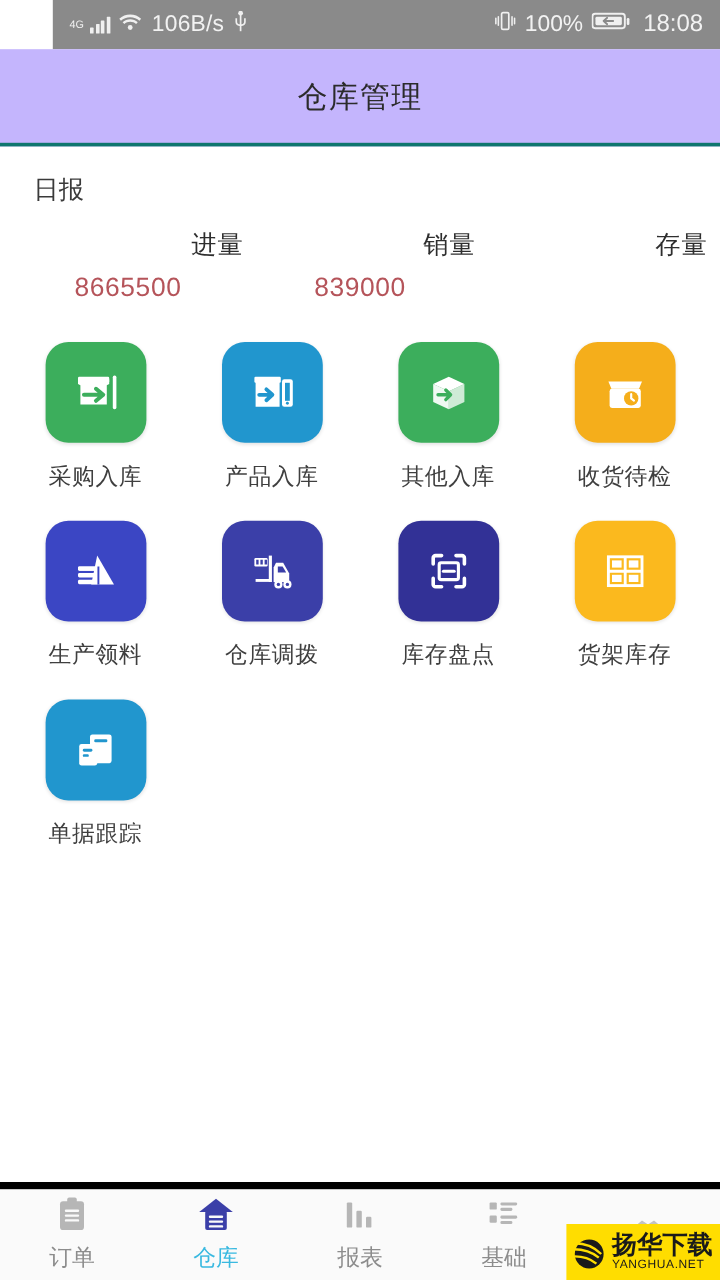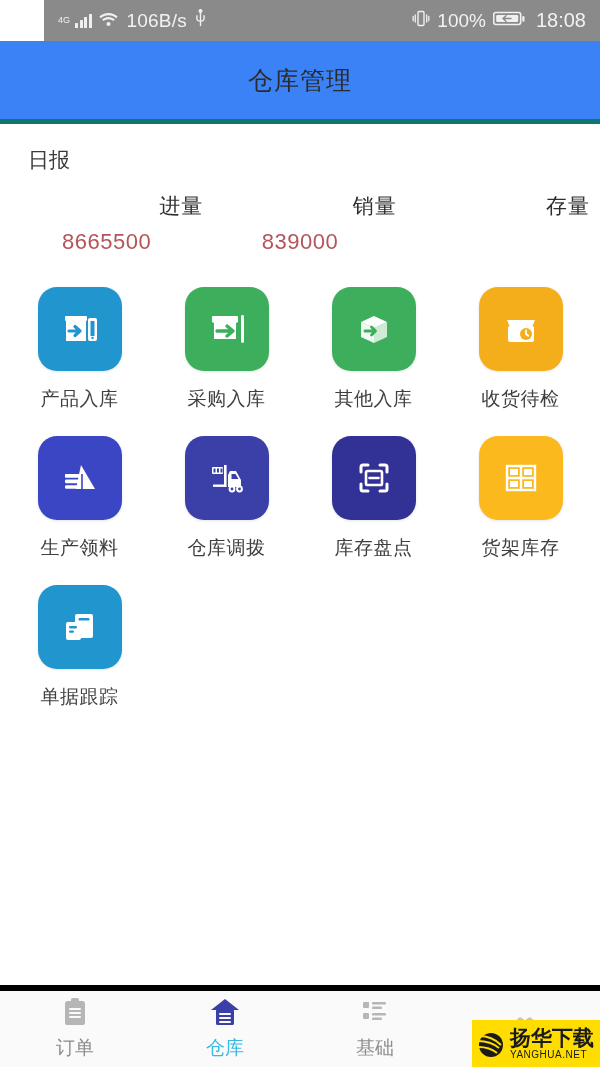--- a/index.html
+++ b/index.html
@@ -25,21 +25,21 @@
   .bars{display:flex;align-items:flex-end;gap:1.5px;height:14px;}
   .bars i{display:block;width:3px;background:#f0f0f0;border-radius:.5px;}
   .bars i:nth-child(1){height:5px}
   .bars i:nth-child(2){height:8px}
   .bars i:nth-child(3){height:11px}
   .bars i:nth-child(4){height:14px}
 
   
   .titlebar{
     height:78px;display:flex;align-items:center;justify-content:center;
-    background:#3b82f6;border-bottom:5px solid #0f766e;
+    background:#c4b5fd;border-bottom:3px solid #0f766e;
   }
   .titlebar .title{font-size:25px;color:#2b2b2b;letter-spacing:1px;}
 
   
   .report-label{
     padding:22px 0 0 28px;font-size:21px;color:#3a3a3a;
   }
   .stats{
     display:flex;margin-top:18px;padding:0 10px;
   }
@@ -155,43 +155,43 @@
     <div class="v" style="color: rgb(181, 84, 90);">839000</div>
   </div>
   <div class="stat">
     <div class="k">存量</div>
   </div>
 </div>
 
 <div class="grid">
 
   <div class="cell">
+    <div class="tile" style="background: rgb(60, 174, 92);">
+      <svg width="46" height="46" viewBox="0 0 46 46">
+        <path d="M8 12h26v4l-2 1v16H10V17l-2-1z" fill="#fff"></path>
+        <rect x="8" y="10" width="26" height="5" rx="1" fill="#fff"></rect>
+        <rect x="37" y="9" width="3" height="28" rx="1.4" fill="#fff"></rect>
+        <path d="M13 25h14M23 20l6 5-6 5" stroke="#3cae5c" stroke-width="3.4" fill="none" stroke-linecap="round" stroke-linejoin="round"></path>
+      </svg>
+    </div>
+    <div class="lab">采购入库</div>
+  </div>
+
+  <div class="cell">
     <div class="tile" style="background: rgb(33, 150, 206);">
       <svg width="46" height="46" viewBox="0 0 46 46">
         <rect x="8" y="10" width="22" height="5" rx="1" fill="#fff"></rect>
         <path d="M9 14h20v21H9z" fill="#fff"></path>
         <rect x="31" y="12" width="9" height="23" rx="2" fill="#fff"></rect>
         <rect x="33.5" y="15" width="4" height="15" fill="#2196ce"></rect>
         <circle cx="35.5" cy="32" r="1.2" fill="#2196ce"></circle>
         <path d="M12 25h11M18 20.5l5 4.5-5 4.5" stroke="#2196ce" stroke-width="3.2" fill="none" stroke-linecap="round" stroke-linejoin="round"></path>
       </svg>
     </div>
     <div class="lab">产品入库</div>
-  </div>
-
-  <div class="cell">
-    <div class="tile" style="background: rgb(60, 174, 92);">
-      <svg width="46" height="46" viewBox="0 0 46 46">
-        <path d="M8 12h26v4l-2 1v16H10V17l-2-1z" fill="#fff"></path>
-        <rect x="8" y="10" width="26" height="5" rx="1" fill="#fff"></rect>
-        <rect x="37" y="9" width="3" height="28" rx="1.4" fill="#fff"></rect>
-        <path d="M13 25h14M23 20l6 5-6 5" stroke="#3cae5c" stroke-width="3.4" fill="none" stroke-linecap="round" stroke-linejoin="round"></path>
-      </svg>
-    </div>
-    <div class="lab">采购入库</div>
   </div>
 
   <div class="cell">
     <div class="tile" style="background: rgb(60, 174, 92);">
       <svg width="46" height="46" viewBox="0 0 46 46">
         <path d="M10 16l13-6 13 6-13 6z" fill="#fff"></path>
         <path d="M10 16v15l13 6V22z" fill="#fff" opacity=".92"></path>
         <path d="M36 16v15l-13 6V22z" fill="#fff" opacity=".75"></path>
         <path d="M14 25h10M20.5 21l4 4-4 4" stroke="#3cae5c" stroke-width="2.8" fill="none" stroke-linecap="round" stroke-linejoin="round"></path>
       </svg>
@@ -303,20 +303,30 @@
     <div class="tabicon">
       <svg width="30" height="30" viewBox="0 0 30 30">
         <path d="M15 2L29 13H1z" fill="#3b3fa8"></path>
         <rect x="6" y="12" width="18" height="16" rx="1.6" fill="#3b3fa8"></rect>
         <path d="M10 17h10M10 21h10M10 25h10" stroke="#fafafa" stroke-width="2" stroke-linecap="round"></path>
       </svg>
     </div>
     <div class="tlab">仓库</div>
   </div>
 
+  <div class="tab">
+    <div class="tabicon">
+      <svg width="28" height="28" viewBox="0 0 28 28">
+        <rect x="3" y="4" width="4.5" height="21" rx="1" fill="#b6b6b6"></rect>
+        <rect x="11" y="11" width="4.5" height="14" rx="1" fill="#b6b6b6"></rect>
+        <rect x="19" y="16" width="4.5" height="9" rx="1" fill="#b6b6b6"></rect>
+      </svg>
+    </div>
+    <div class="tlab">报表</div>
+  </div>
 
   <div class="tab">
     <div class="tabicon">
       <svg width="28" height="26" viewBox="0 0 28 26">
         <rect x="2" y="3" width="6" height="6" rx="1" fill="#b6b6b6"></rect>
         <rect x="2" y="14" width="6" height="6" rx="1" fill="#b6b6b6"></rect>
         <rect x="11" y="3" width="14" height="2.6" rx="1.2" fill="#b6b6b6"></rect>
         <rect x="11" y="7.5" width="10" height="2.6" rx="1.2" fill="#b6b6b6"></rect>
         <rect x="11" y="14" width="14" height="2.6" rx="1.2" fill="#b6b6b6"></rect>
         <rect x="11" y="18.5" width="10" height="2.6" rx="1.2" fill="#b6b6b6"></rect>

